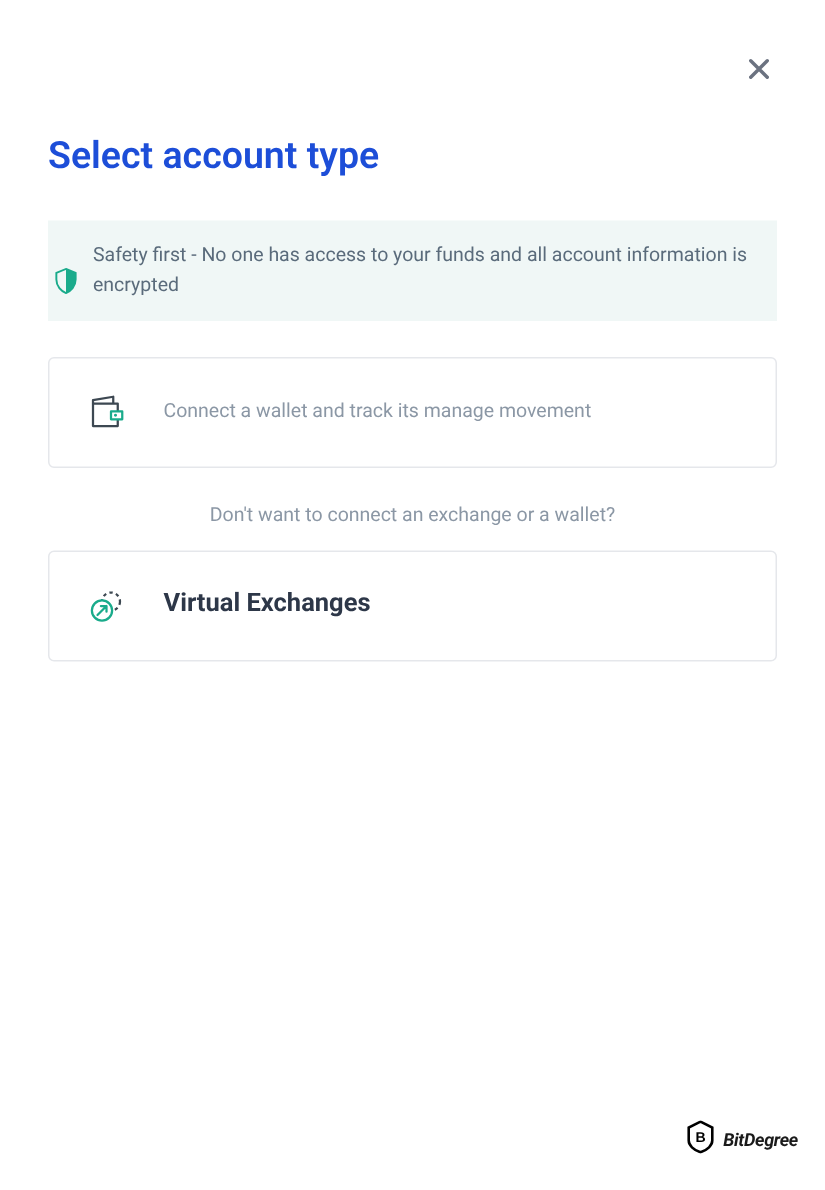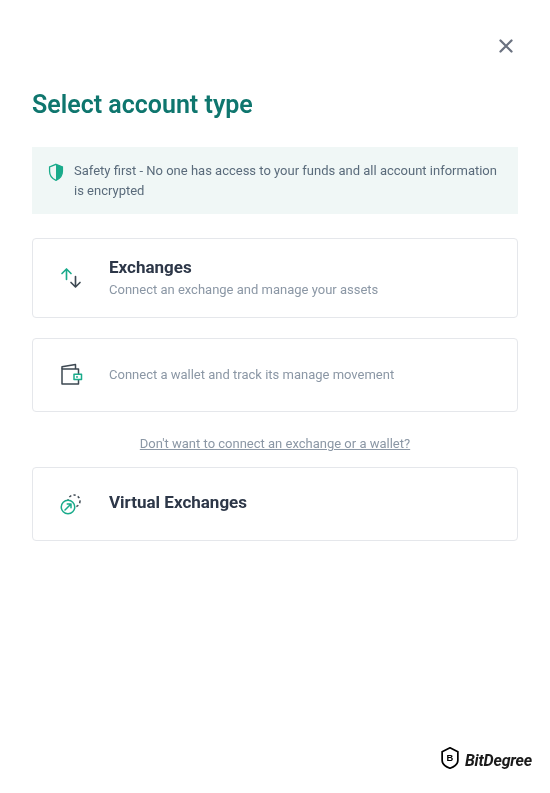--- a/index.html
+++ b/index.html
@@ -31,28 +31,28 @@
       height: 22px;
       stroke: #6b7280;
       stroke-width: 2.5;
     }
     .container {
       padding: 90px 32px 0 32px;
     }
     .page-title {
       font-size: 25px;
       font-weight: 600;
-      color: #0f766e;
+      color: #1d4ed8;
       margin-bottom: 28px;
     }
     .safety-banner {
       background: #f0f7f6;
-      padding: 14px 16px;
+      padding: 14px 4px;
       display: flex;
-      align-items: flex-start;
+      align-items: flex-end;
       gap: 10px;
       margin-bottom: 24px;
     }
     .safety-banner .shield {
       flex-shrink: 0;
       margin-top: 2px;
     }
     .safety-text {
       font-size: 13px;
       color: #5a6b7b;
@@ -89,34 +89,33 @@
     .option-desc {
       font-size: 13px;
       color: #8b97a5;
       line-height: 1.4;
     }
     .separator-text {
       text-align: center;
       font-size: 13px;
       color: #8b97a5;
       margin: 24px 0 16px 0;
-      text-decoration: underline;
     }
     .watermark {
       position: absolute;
       bottom: 18px;
       right: 14px;
       display: flex;
       align-items: center;
       gap: 5px;
       background: rgba(255,255,255,0.6);
       padding: 2px 4px;
     }
     .watermark-text {
-      font-size: 16px;
+      font-size: 12px;
       font-weight: 700;
       color: #1a1a1a;
       font-style: italic;
       letter-spacing: -0.2px;
     }
   </style>
 </head>
 <body>
 
 <div class="close-btn">
@@ -131,32 +130,20 @@
   <div class="safety-banner">
     <span class="shield">
       <svg width="16" height="18" viewBox="0 0 24 28" fill="none">
         <path d="M12 2 L22 6 V13 C22 20 17 25 12 27 C7 25 2 20 2 13 V6 Z" stroke="#1aab8b" stroke-width="2" fill="none"></path>
         <path d="M12 2 L12 27 C17 25 22 20 22 13 V6 Z" fill="#1aab8b"></path>
       </svg>
     </span>
     <div class="safety-text">Safety first - No one has access to your funds and all account information is encrypted</div>
   </div>
 
-  <div class="option-card">
-    <div class="option-icon">
-      <svg width="30" height="30" viewBox="0 0 40 40" fill="none">
-        <path d="M14 22 L14 8 L8 14 M14 8 L20 14" stroke="#1aab8b" stroke-width="2.2" stroke-linecap="round" stroke-linejoin="round"></path>
-        <path d="M26 18 L26 32 L32 26 M26 32 L20 26" stroke="#3d4852" stroke-width="2.2" stroke-linecap="round" stroke-linejoin="round"></path>
-      </svg>
-    </div>
-    <div class="option-content">
-      <div class="option-title">Exchanges</div>
-      <div class="option-desc">Connect an exchange and manage your assets</div>
-    </div>
-  </div>
 
   <div class="option-card">
     <div class="option-icon">
       <svg width="30" height="30" viewBox="0 0 40 40" fill="none">
         <path d="M8 12 L30 12 L30 32 L8 32 Z" stroke="#3d4852" stroke-width="2" fill="none" stroke-linejoin="round"></path>
         <path d="M8 12 L8 9 L26 6 L26 12" stroke="#3d4852" stroke-width="2" fill="none" stroke-linejoin="round"></path>
         <rect x="24" y="19" width="10" height="7" stroke="#1aab8b" stroke-width="2" fill="#fff" stroke-linejoin="round"></rect>
         <circle cx="28" cy="22.5" r="1.3" fill="#1aab8b"></circle>
       </svg>
     </div>

